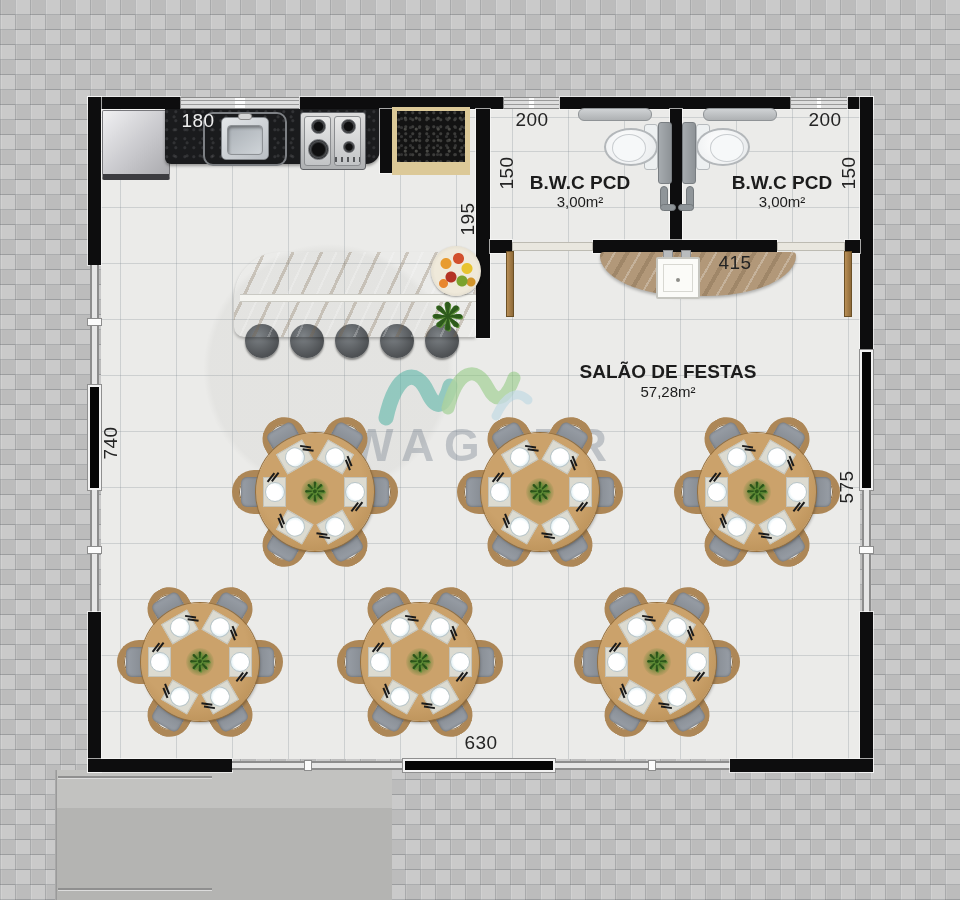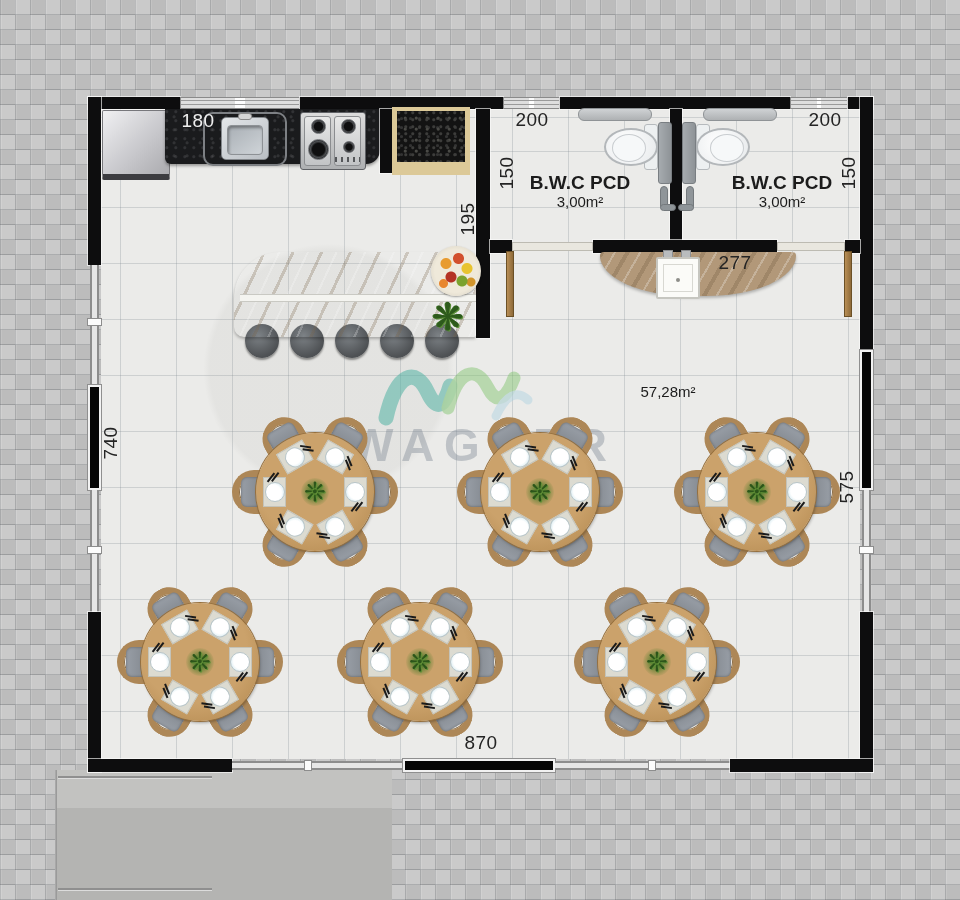--- a/index.html
+++ b/index.html
@@ -637,24 +637,25 @@
         <div class="center-plant">❊</div>
       </div>
     </div>
 
   <div class="abs lbl light" style="left:198px;top:121px;">180</div>
   <div class="abs lbl rot" style="left:468px;top:219px;">195</div>
   <div class="abs lbl" style="left:532px;top:120px;">200</div>
   <div class="abs lbl" style="left:825px;top:120px;">200</div>
   <div class="abs lbl rot" style="left:507px;top:173px;">150</div>
   <div class="abs lbl rot" style="left:849px;top:173px;">150</div>
-  <div class="abs lbl" style="left:735px;top:263px;">277</div>
+  <div class="abs lbl" style="left:735px;top:263px;">415</div>
   <div class="abs lbl rot" style="left:111px;top:443px;">740</div>
   <div class="abs lbl rot" style="left:847px;top:487px;">575</div>
-  <div class="abs lbl" style="left:481px;top:743px;">870</div>
+  <div class="abs lbl" style="left:481px;top:743px;">630</div>
 
   <div class="abs room-name" style="left:580px;top:183px;">B.W.C PCD</div>
   <div class="abs room-area" style="left:580px;top:201px;">3,00m²</div>
   <div class="abs room-name" style="left:782px;top:183px;">B.W.C PCD</div>
   <div class="abs room-area" style="left:782px;top:201px;">3,00m²</div>
+  <div class="abs room-name" style="left:668px;top:372px;">SALÃO DE FESTAS</div>
   <div class="abs room-area" style="left:668px;top:391px;">57,28m²</div>
 
 </div>
 
 </body></html>

